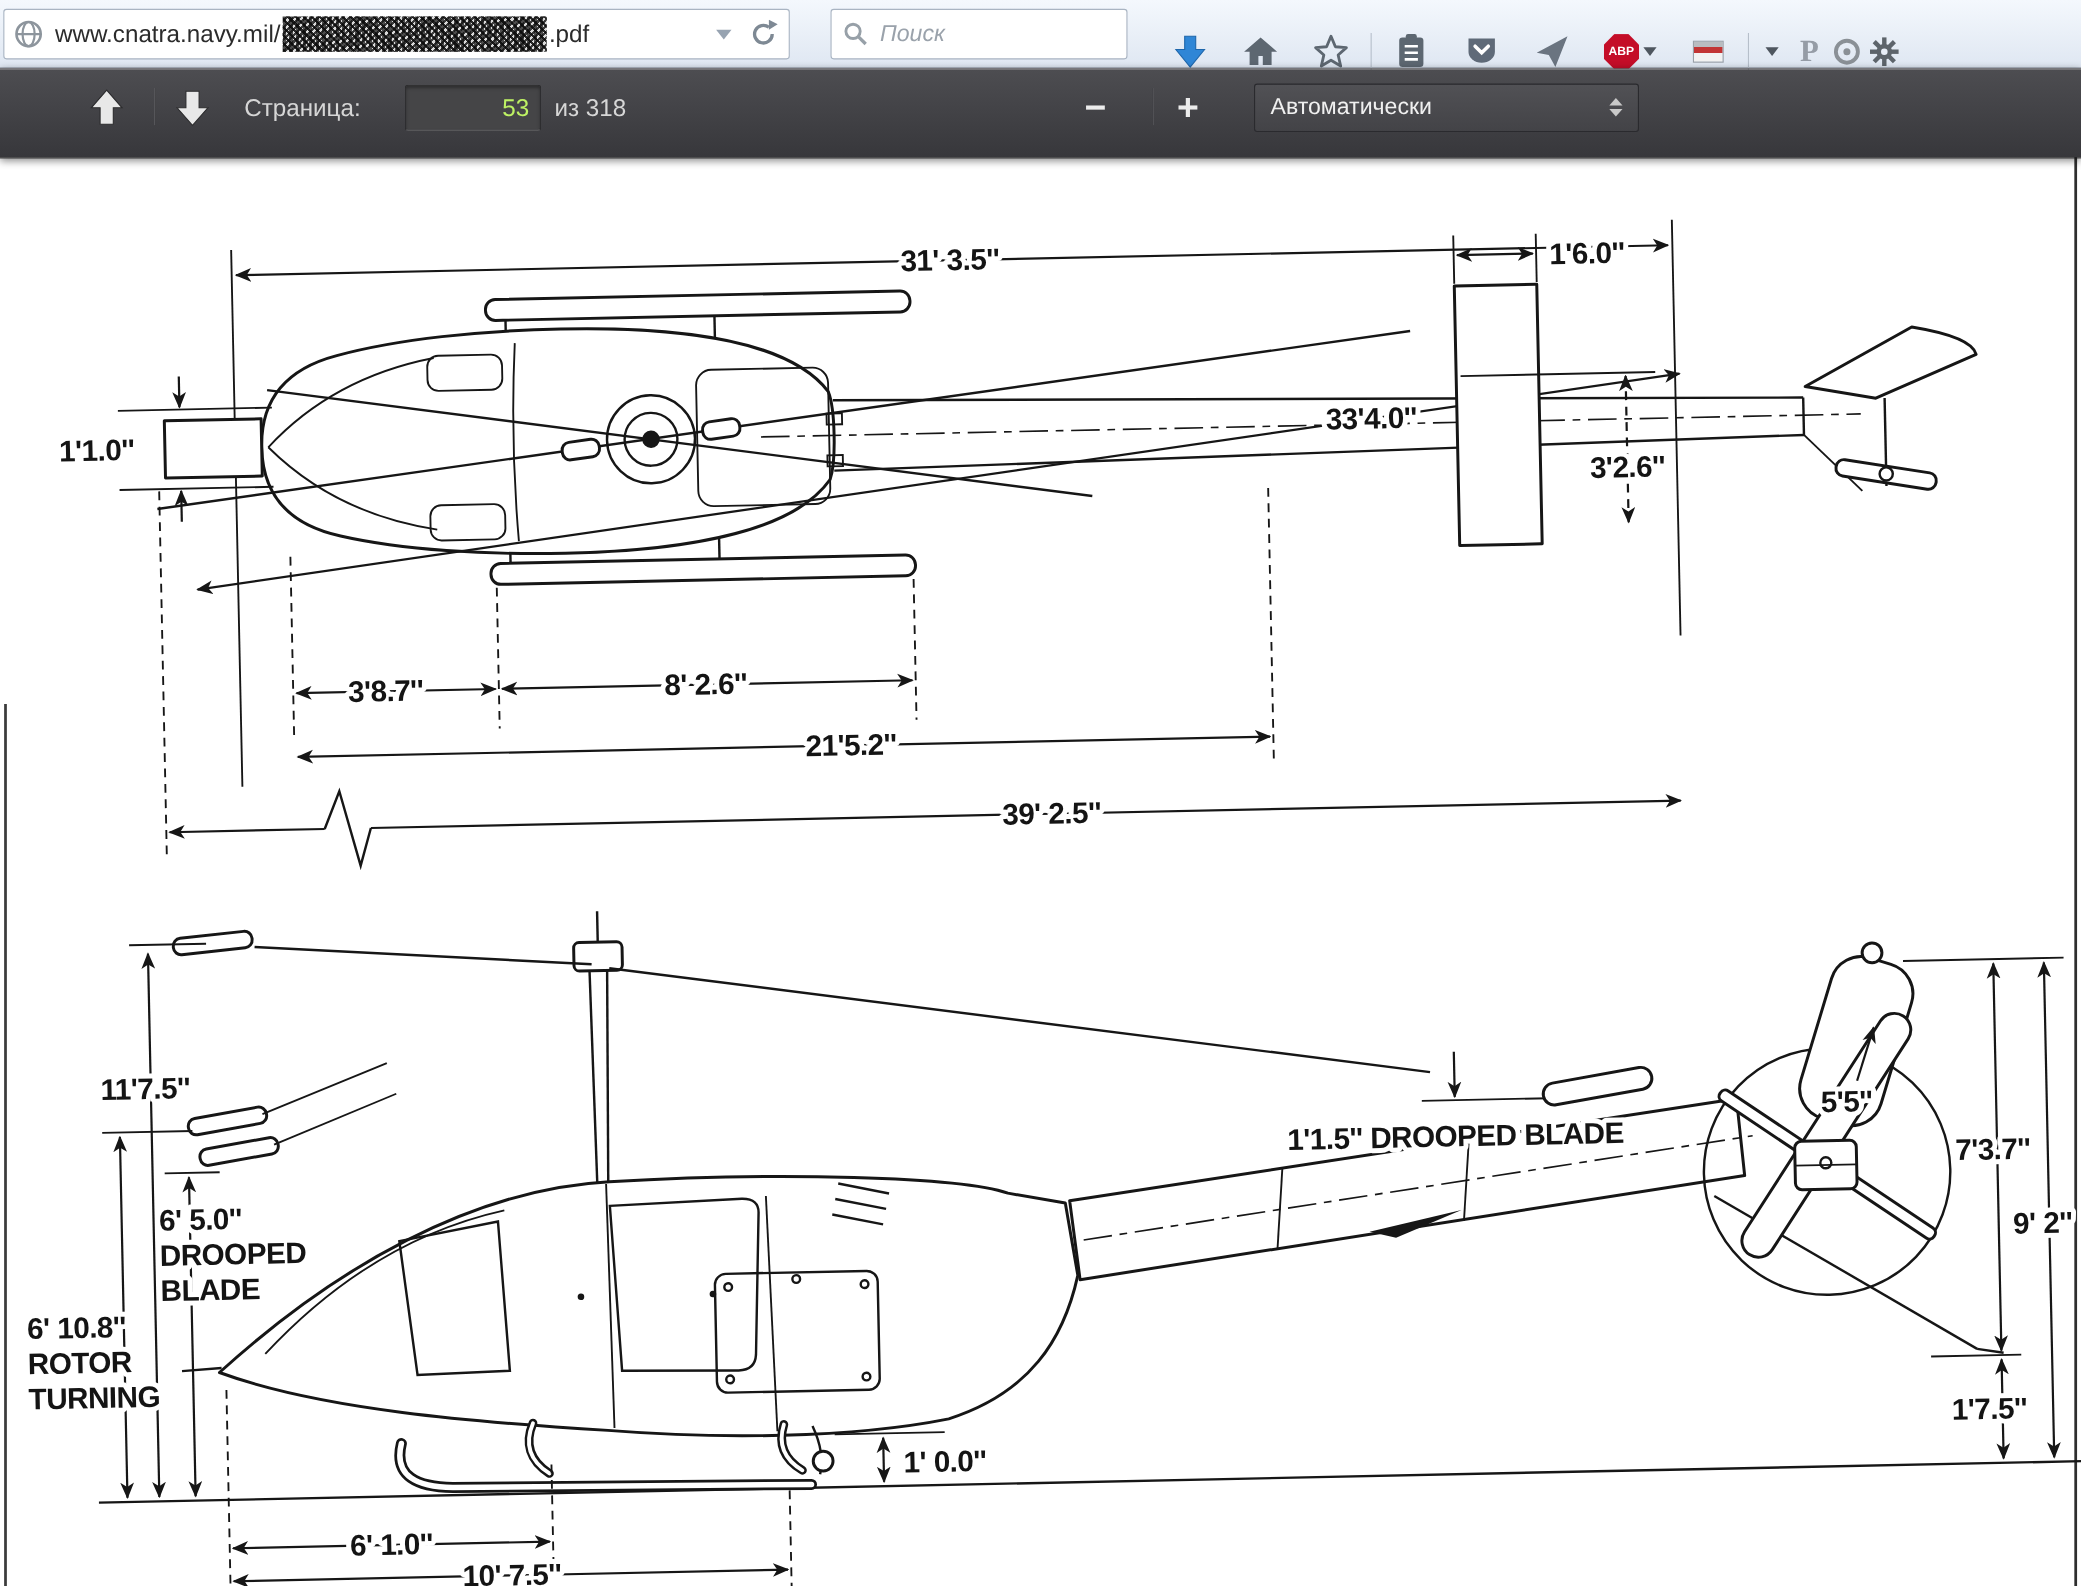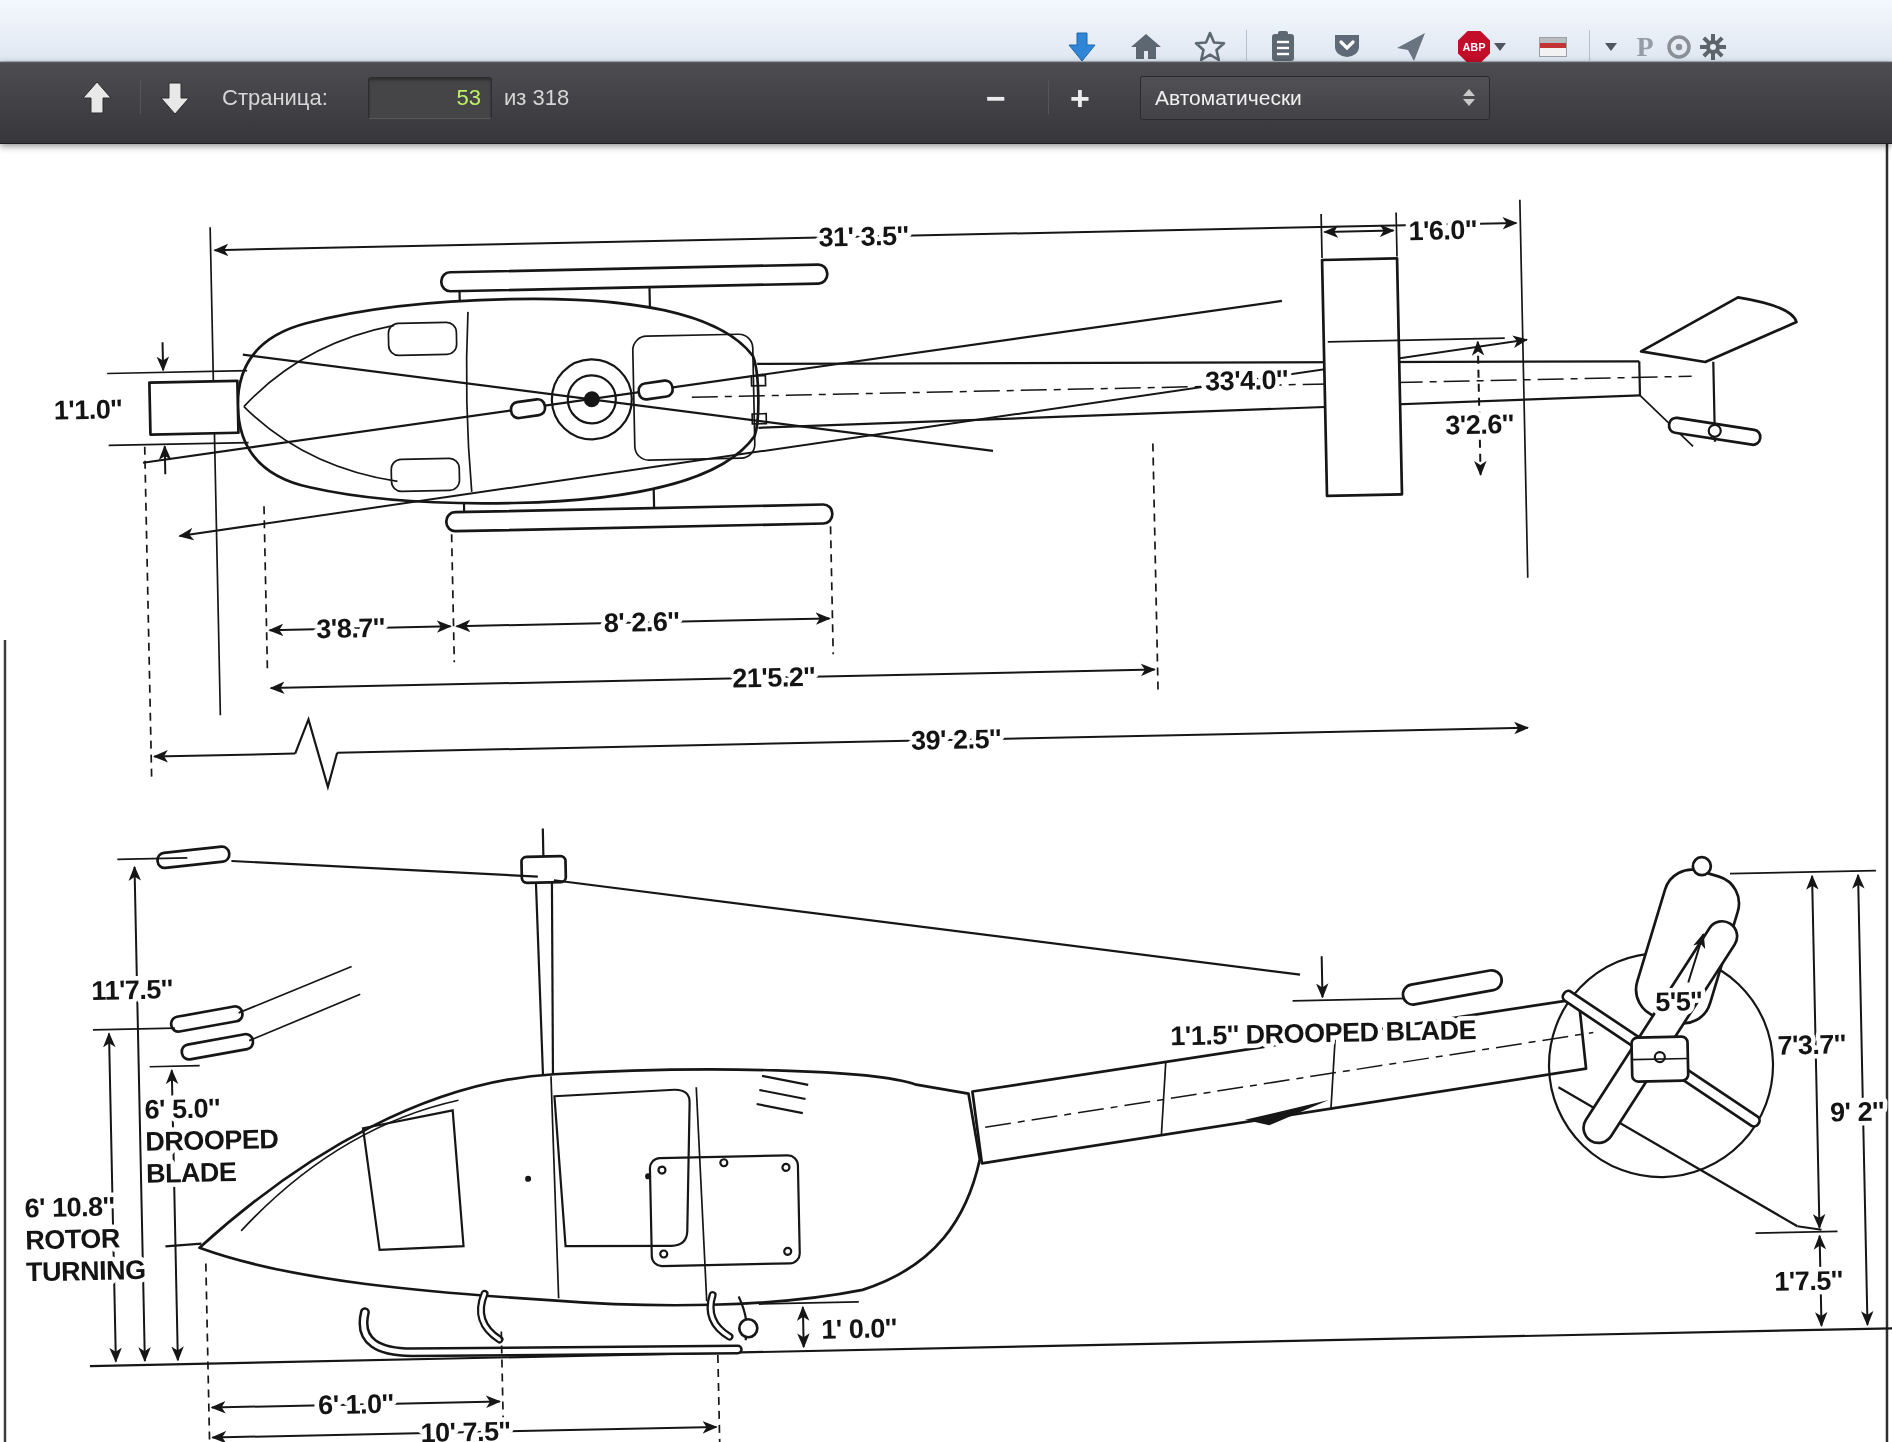--- a/index.html
+++ b/index.html
@@ -314,21 +314,45 @@
     <line class="dim" x1="199" y1="1392" x2="487" y2="1392"></line>
     <line class="dim" x1="199" y1="1422" x2="703" y2="1422"></line>
     <text class="d" x="343" y="1401">6' 1.0''</text>
     <text class="d" x="452" y="1431">10' 7.5''</text>
   </g>
   </g>
 </svg>
 
 <div class="browser-bar">
 
-
+  <div class="url-bar">
+    <svg width="28" height="28" viewBox="0 0 28 28">
+      <circle cx="14" cy="14" r="11" fill="none" stroke="#8d959d" stroke-width="2.4"></circle>
+      <ellipse cx="14" cy="14" rx="5.5" ry="11" fill="none" stroke="#8d959d" stroke-width="2"></ellipse>
+      <line x1="3" y1="14" x2="25" y2="14" stroke="#8d959d" stroke-width="2"></line>
+    </svg>
+    <span class="url-text" style="margin-left:10px">www.cnatra.navy.mil/</span>
+    <span class="pixelated"></span>
+    <span class="url-text">.pdf</span>
+    <span class="url-right">
+      <span class="caret-down"></span>
+      <svg width="30" height="30" viewBox="0 0 30 30" style="cursor:pointer">
+        <path d="M23,15 a8,8 0 1 1 -3,-6.2" fill="none" stroke="#7e8994" stroke-width="3"></path>
+        <polygon points="20,2 28,6 20,11" fill="#7e8994"></polygon>
+      </svg>
+    </span>
+  </div>
+
+  <div class="search-box">
+    <svg width="24" height="24" viewBox="0 0 24 24">
+      <circle cx="9.5" cy="9.5" r="6.5" fill="none" stroke="#97a0a8" stroke-width="2.6"></circle>
+      <line x1="14.5" y1="14.5" x2="21" y2="21" stroke="#97a0a8" stroke-width="3"></line>
+    </svg>
+    <input type="text" placeholder="Поиск" style="">
+  </div>
 
   <div class="tb-icons">
     <div class="tb-btn">
       <svg width="30" height="32" viewBox="0 0 30 32">
         <polygon points="10,2 20,2 20,14 28,14 15,30 2,14 10,14" fill="#2f86d6" stroke="#1e66ab" stroke-width="1"></polygon>
       </svg>
     </div>
     <div class="tb-btn">
       <svg width="32" height="30" viewBox="0 0 32 30">
         <path d="M16,2 L31,15 h-5 v12 h-8 v-8 h-4 v8 H6 V15 H1 Z" fill="#5d6771"></path>

